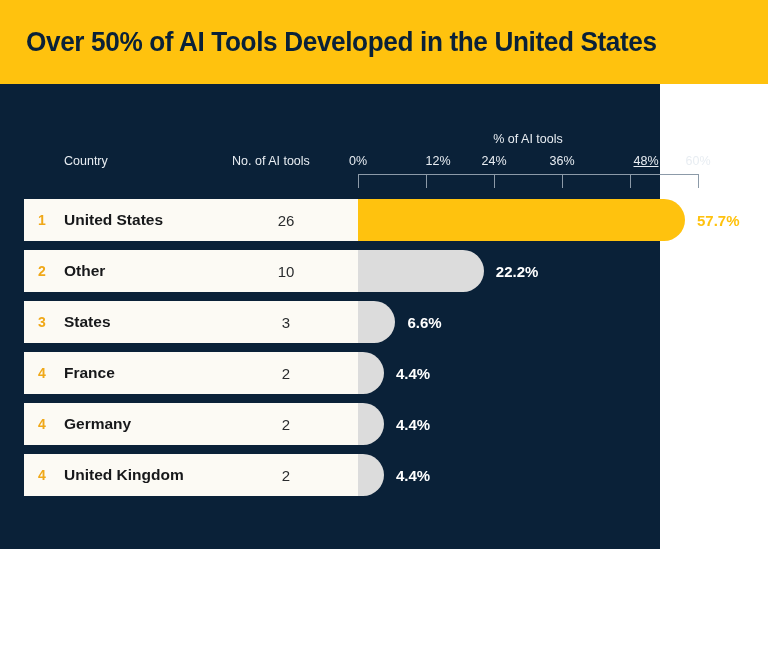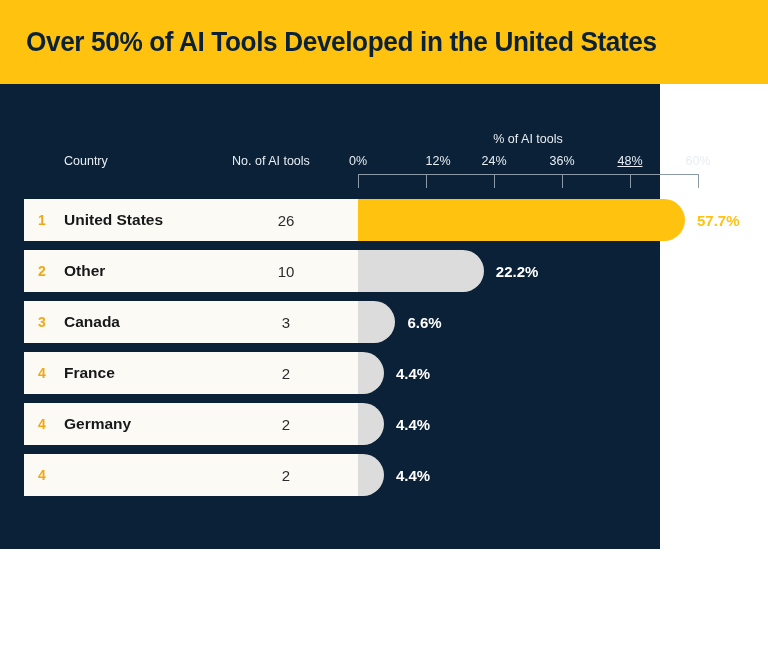--- a/index.html
+++ b/index.html
@@ -211,21 +211,21 @@
 
   <div class="chart-body">
 
     <div class="axis-title">% of AI tools</div>
 
     <div class="axis-ticklabels">
         <div class="axis-ticklabel" style="left: 0px;">0%</div>
         <div class="axis-ticklabel" style="left: 80px;">12%</div>
         <div class="axis-ticklabel" style="left: 136px;">24%</div>
         <div class="axis-ticklabel" style="left: 204px;">36%</div>
-        <div class="axis-ticklabel" style="left: 272px; text-decoration: underline;">48%</div>
+        <div class="axis-ticklabel" style="left: 288px; text-decoration: underline;">48%</div>
         <div class="axis-ticklabel" style="left: 340px;">60%</div>
       </div>
     <div class="axis-rule"></div>
     <div id="axis-ticks">
         <div class="axis-tick" style="left: 358px;"></div>
         <div class="axis-tick" style="left: 426px;"></div>
         <div class="axis-tick" style="left: 494px;"></div>
         <div class="axis-tick" style="left: 562px;"></div>
         <div class="axis-tick" style="left: 630px;"></div>
         <div class="axis-tick" style="left: 698px;"></div>
@@ -249,21 +249,21 @@
             <div class="row-rank">2</div>
             <div class="row-country">Other</div>
             <div class="row-count">10</div>
           </div>
           <div class="row-bar muted" style="width: 125.8px;"></div>
           <div class="row-pct muted" style="left: 471.8px;">22.2%</div>
         </div>
         <div class="row" style="top: 217px; width: 461.4px;">
           <div class="row-panel">
             <div class="row-rank">3</div>
-            <div class="row-country">Canada</div>
+            <div class="row-country">States</div>
             <div class="row-count">3</div>
           </div>
           <div class="row-bar muted" style="width: 37.4px;"></div>
           <div class="row-pct muted" style="left: 383.4px; text-align: center;">6.6%</div>
         </div>
         <div class="row" style="top: 268px; width: 450px;">
           <div class="row-panel">
             <div class="row-rank">4</div>
             <div class="row-country">France</div>
             <div class="row-count">2</div>
@@ -276,20 +276,21 @@
             <div class="row-rank">4</div>
             <div class="row-country">Germany</div>
             <div class="row-count">2</div>
           </div>
           <div class="row-bar muted" style="width: 26px;"></div>
           <div class="row-pct muted" style="left: 372px;">4.4%</div>
         </div>
         <div class="row" style="top: 370px; width: 450px;">
           <div class="row-panel">
             <div class="row-rank">4</div>
+            <div class="row-country">United Kingdom</div>
             <div class="row-count">2</div>
           </div>
           <div class="row-bar muted" style="width: 26px;"></div>
           <div class="row-pct muted" style="left: 372px;">4.4%</div>
         </div>
       </div>
 
   </div>
 
 

